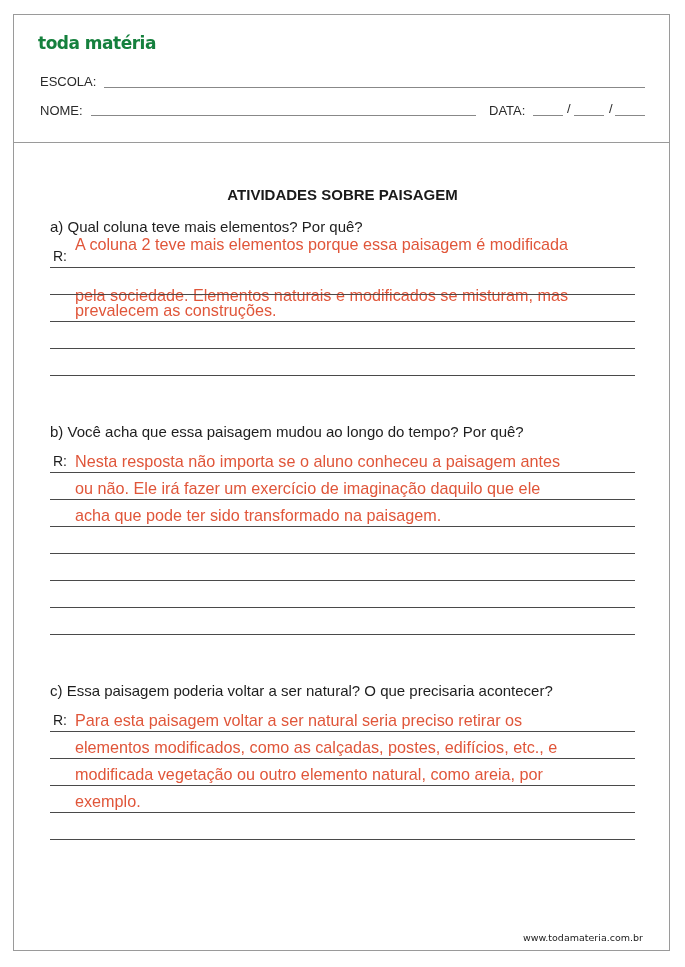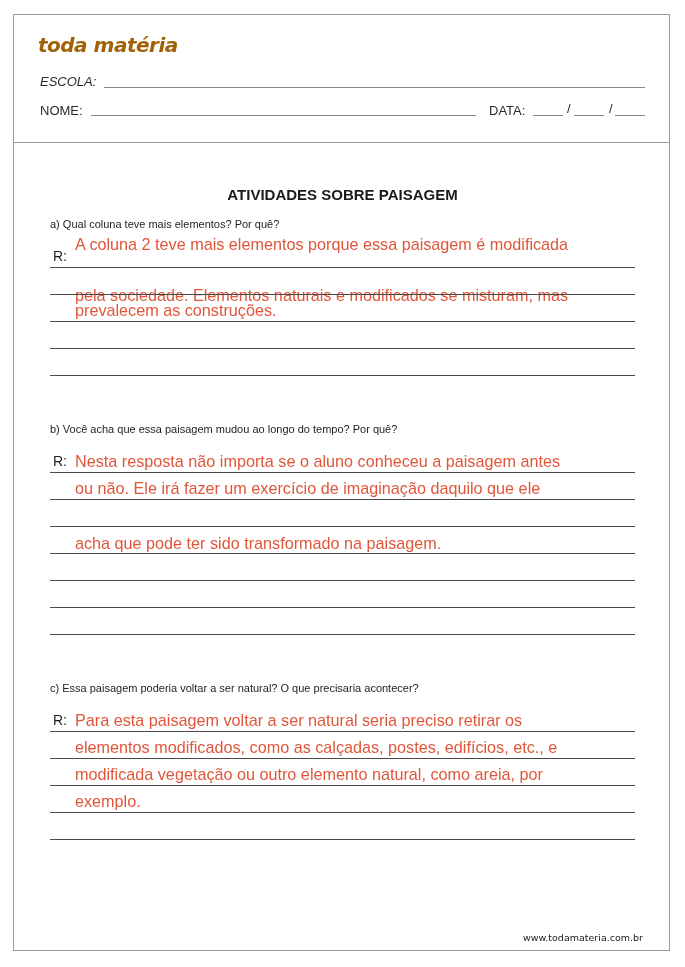--- a/index.html
+++ b/index.html
@@ -1,36 +1,36 @@
 <!DOCTYPE html>
 <html><head>
 <meta charset="utf-8">
 <style>
   html, body { margin:0; padding:0; background:#ffffff; }
   body { width:685px; height:967px; position:relative; overflow:hidden; font-family:"Liberation Sans", sans-serif; color:#1a1a1a; }
   .page { position:absolute; left:13px; top:14px; width:657px; height:937px; border:1.5px solid #9a9a9a; box-sizing:border-box; }
-  .logo { position:absolute; left:38px; top:33px; font-family:"DejaVu Sans", sans-serif; font-size:20px; font-weight:bold; letter-spacing:-0.5px; color:#a16207;font-style:italic; }
+  .logo { position:absolute; left:38px; top:33px; font-family:"DejaVu Sans", sans-serif; font-size:17px; font-weight:bold; letter-spacing:-0.5px; color:#15803d; }
   .field-label { position:absolute; font-size:13px; color:#2a2a2a; }
   .field-line { position:absolute; height:0; border-top:1.2px solid #888; }
   .hdr-divider { position:absolute; left:13px; width:657px; top:142px; border-top:1.5px solid #9a9a9a; }
   .title { position:absolute; left:0; width:685px; top:186px; text-align:center; font-size:15px; font-weight:bold; color:#1a1a1a; }
-  .question { position:absolute; left:50px; font-size:11px; color:#1e1e1e; }
+  .question { position:absolute; left:50px; font-size:15px; color:#1e1e1e; }
   .rule { position:absolute; left:50px; width:585px; border-top:1.6px solid #4a4a4a; height:0; }
   .rlabel { position:absolute; left:53px; font-size:14px; color:#1e1e1e; }
   .ans { position:absolute; left:75px; font-size:16.2px; color:#e0563a; white-space:nowrap; }
   .footer { position:absolute; right:42px; top:932px; font-family:"DejaVu Sans", sans-serif; font-size:9.5px; font-weight:normal; color:#222; }
 </style>
 </head>
 <body>
 
 <div class="page"></div>
 
 <div class="logo">toda matéria</div>
 
-<span class="field-label" style="left:40px; top:74px;font-style:italic;">ESCOLA:</span>
+<span class="field-label" style="left:40px; top:74px;">ESCOLA:</span>
 <div class="field-line" style="left:104px; width:541px; top:87px;"></div>
 
 <span class="field-label" style="left:40px; top:103px;">NOME:</span>
 <div class="field-line" style="left:91px; width:385px; top:115px;"></div>
 
 <span class="field-label" style="left:489px; top:103px;">DATA:</span>
 <div class="field-line" style="left:533px; width:30px; top:115px;"></div>
 <span class="field-label" style="left:567px; top:101px;">/</span>
 <div class="field-line" style="left:574px; width:30px; top:115px;"></div>
 <span class="field-label" style="left:609px; top:101px;">/</span>
@@ -48,21 +48,21 @@
 <div class="rule" style="top:267px;"></div>
 <div class="rule" style="top:294px;"></div>
 <div class="rule" style="top:321px;"></div>
 <div class="rule" style="top:348px;"></div>
 <div class="rule" style="top:375px;"></div>
 
 <div class="question" style="top:423px;">b) Você acha que essa paisagem mudou ao longo do tempo? Por quê?</div>
 <span class="rlabel" style="top:453px;">R:</span>
 <span class="ans" style="top:452px;">Nesta resposta não importa se o aluno conheceu a paisagem antes</span>
 <span class="ans" style="top:479px;">ou não. Ele irá fazer um exercício de imaginação daquilo que ele</span>
-<span class="ans" style="top:506px;margin-top:28px;">acha que pode ter sido transformado na paisagem.</span>
+<span class="ans" style="top:506px;">acha que pode ter sido transformado na paisagem.</span>
 <div class="rule" style="top:472px;"></div>
 <div class="rule" style="top:499px;"></div>
 <div class="rule" style="top:526px;"></div>
 <div class="rule" style="top:553px;"></div>
 <div class="rule" style="top:580px;"></div>
 <div class="rule" style="top:607px;"></div>
 <div class="rule" style="top:634px;"></div>
 
 <div class="question" style="top:682px;">c) Essa paisagem poderia voltar a ser natural? O que precisaria acontecer?</div>
 <span class="rlabel" style="top:712px;">R:</span>

